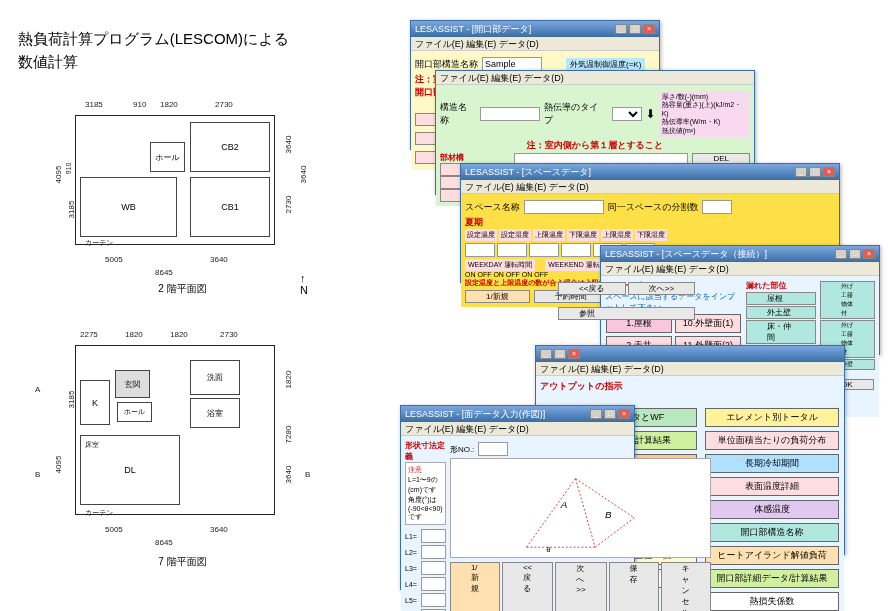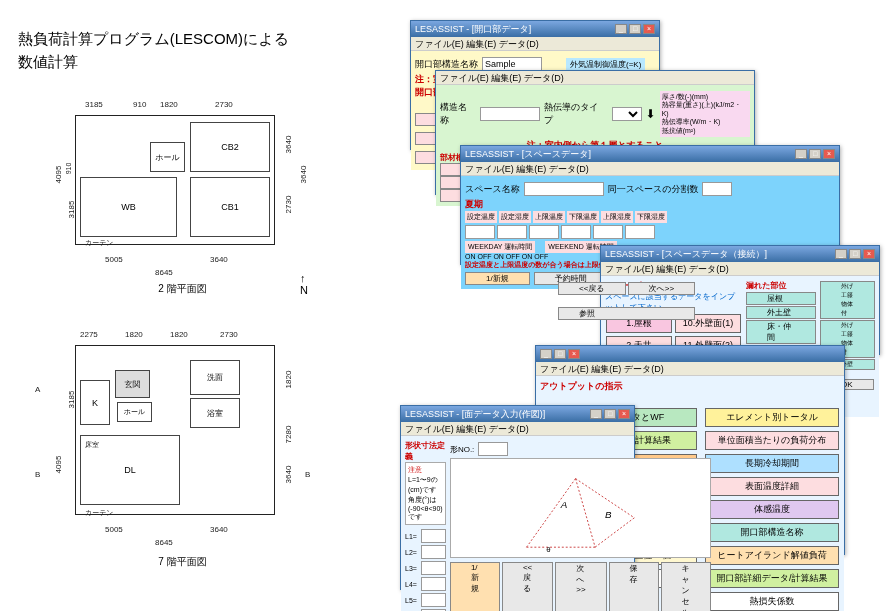--- a/index.html
+++ b/index.html
@@ -162,31 +162,31 @@
         <div class="btn btn-sm c-lpink">層#選択</div>
         <div class="btn btn-sm c-lpink">層#選択</div>
         <div class="btn btn-sm c-lpink">層#選択</div>
       </div>
       <div style="flex:1"><input class="txt" style="width: 100%; margin: 1px 0px;"><input class="txt" style="width: 100%; margin: 1px 0px;"><input class="txt" style="width: 100%; margin: 1px 0px;"></div>
       <div><span class="btn btn-sm">DEL</span></div>
     </div>
   </div>
 </div>
 
-<div class="win" style="top:145px;left:460px;width:380px;height:120px">
+<div class="win" style="top:163px;left:460px;width:380px;height:120px">
   <div class="win-title">
     <span>LESASSIST - [スペースデータ]</span>
     <div class="win-btns">
         <div class="win-btn">_</div>
         <div class="win-btn">□</div>
         <div class="win-btn win-close">×</div>
       </div>
   </div>
   <div class="win-menu">ファイル(E)  編集(E)  データ(D)</div>
-  <div class="win-body" style="background:#7dd3fc">
+  <div class="win-body" style="background:#fde047">
     <div class="field-row">
       <span class="lbl">スペース名称</span>
       <input class="txt" style="width: 80px;">
       <span class="lbl">同一スペースの分割数</span>
       <input class="txt" style="width: 30px;">
     </div>
     <div class="red-txt" style="font-size:9px">夏期</div>
     <div style="display:flex;gap:2px;font-size:7px">
       <span class="c-lpink" style="padding:1px 2px">設定温度</span>
       <span class="c-lpink" style="padding:1px 2px">設定湿度</span>

